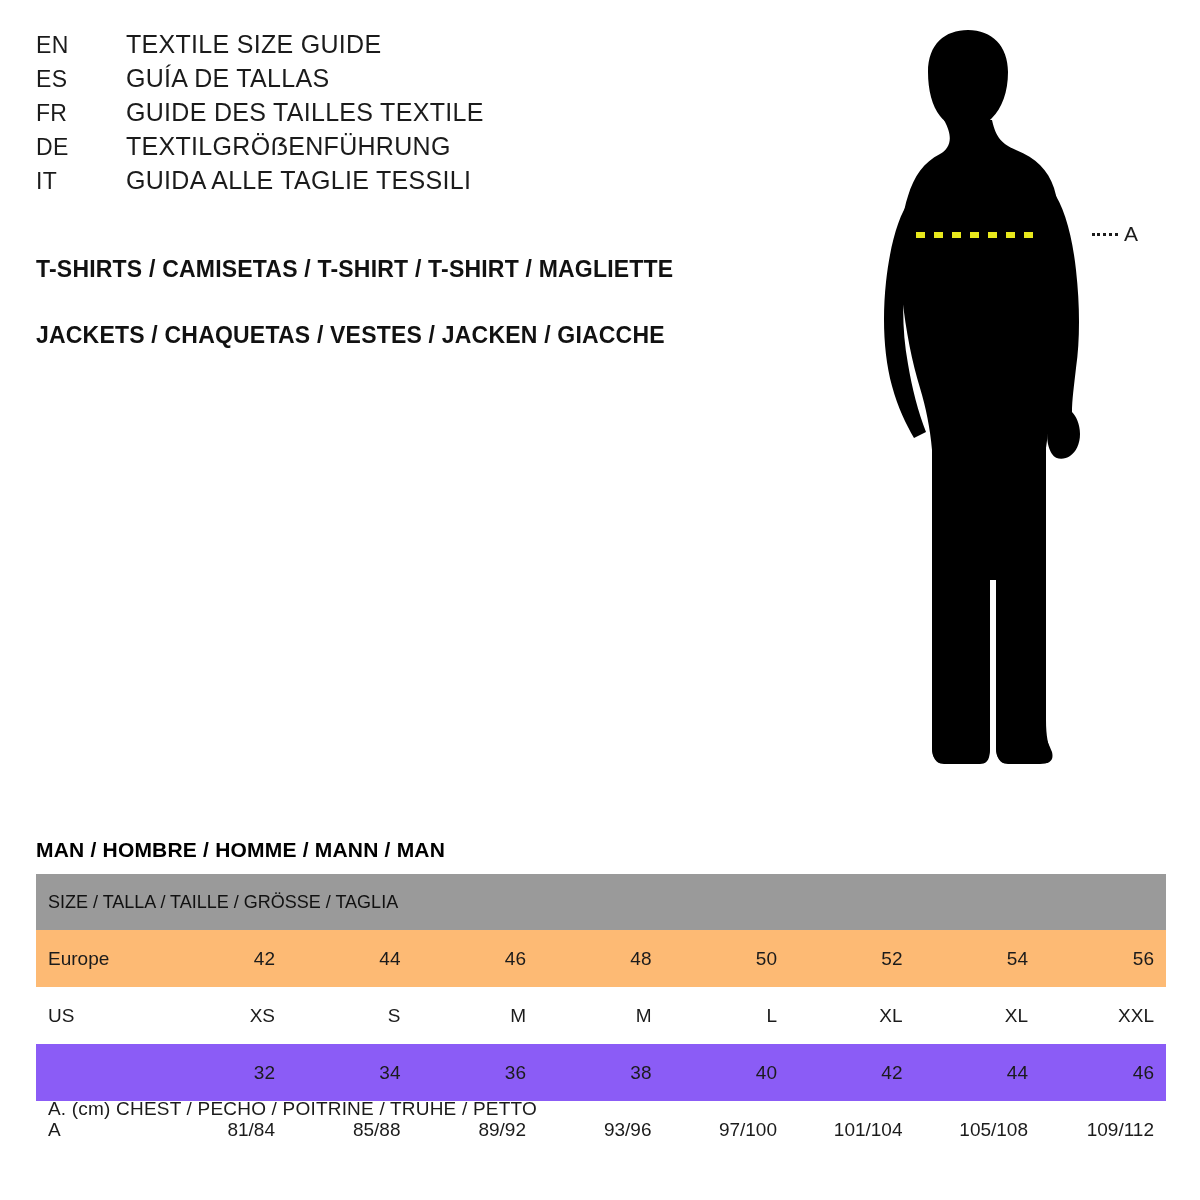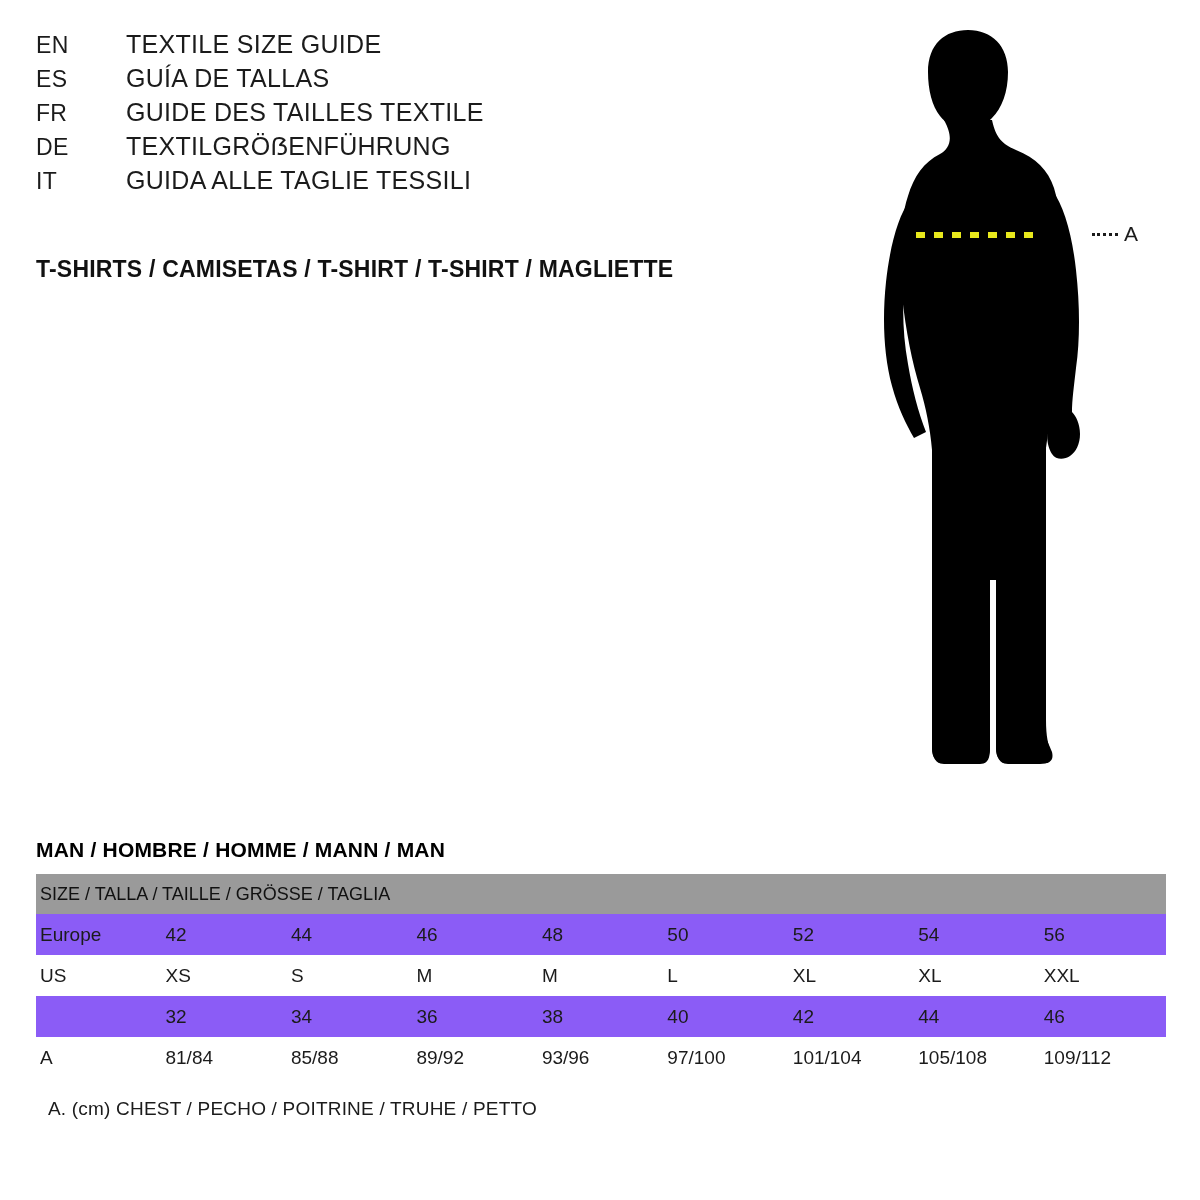--- a/index.html
+++ b/index.html
@@ -101,39 +101,39 @@
 
   table.size-table {
     border-collapse: collapse;
     width: 1130px;
     table-layout: fixed;
   }
   table.size-table td {
     font-size: 19px;
     color: #1b1b1b;
     height: 33px;
-    padding: 4px;
+    padding: 12px;
     vertical-align: middle;
   }
   td.label-cell {
     width: 170px;
     padding-left: 8px;
     text-align: left;
   }
   td.val-cell {
-    text-align: left;
+    text-align: right;
   }
   tr.head-row td {
     background: #9a9a9a;
     font-size: 18px;
     color: #111111;
     height: 32px;
   }
   tr.shade td {
-    background: #8b5cf6;
+    background: #fdba74;
   }
   tr.plain td {
     background: #ffffff;
     margin-top: 16px;
   }
   tr.shade-light td {
     background: #8b5cf6;
   }
 
   .footnote {
@@ -166,20 +166,21 @@
     <div class="lang-text">TEXTILGRÖẞENFÜHRUNG</div>
   </div>
   <div class="lang-row">
     <div class="lang-code">IT</div>
     <div class="lang-text">GUIDA ALLE TAGLIE TESSILI</div>
   </div>
 </div>
 
 <div class="category-block">
   <div class="category-line">T-SHIRTS / CAMISETAS / T-SHIRT / T-SHIRT / MAGLIETTE</div>
+  <div class="category-line">JACKETS / CHAQUETAS / VESTES / JACKEN / GIACCHE</div>
 </div>
 
 <div class="figure-wrap">
   <svg width="330" height="780" viewBox="0 0 330 780" xmlns="http://www.w3.org/2000/svg">
     <g fill="#000000">
 
       <path d="M88 52 C88 24 105 10 128 10 C152 10 168 26 168 52 C168 72 162 88 152 98 C146 104 140 108 128 108 C114 108 106 104 100 96 C92 86 88 70 88 52 Z"></path>
 
       <path d="M104 100 L152 100 C156 118 162 124 176 130 C196 138 208 150 214 168
                C220 188 222 214 222 244 L222 300

